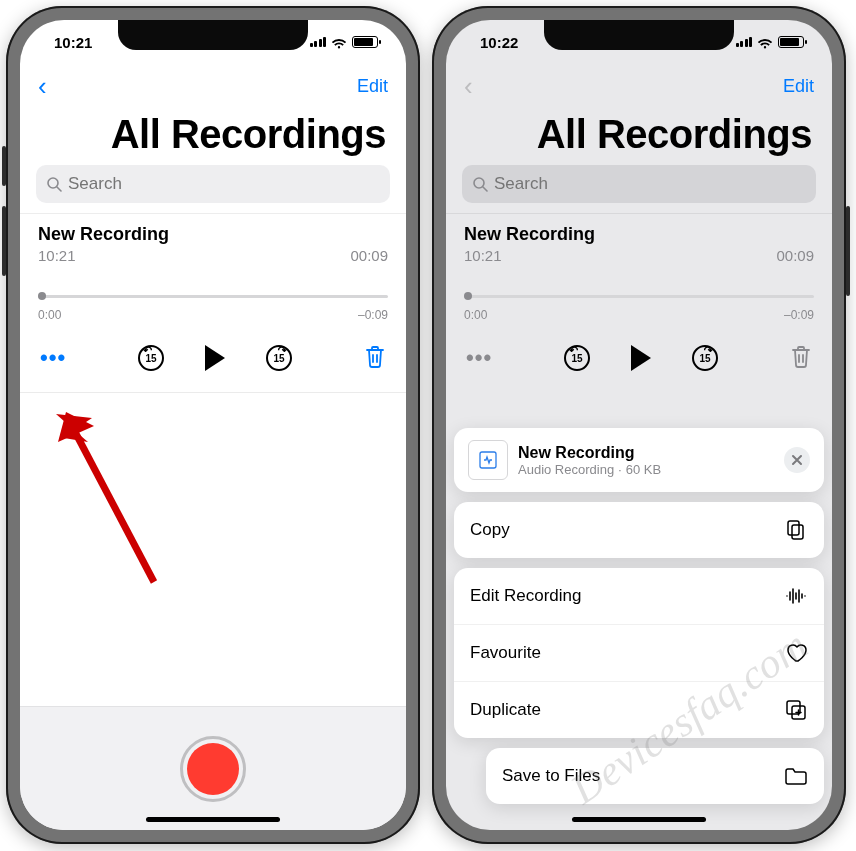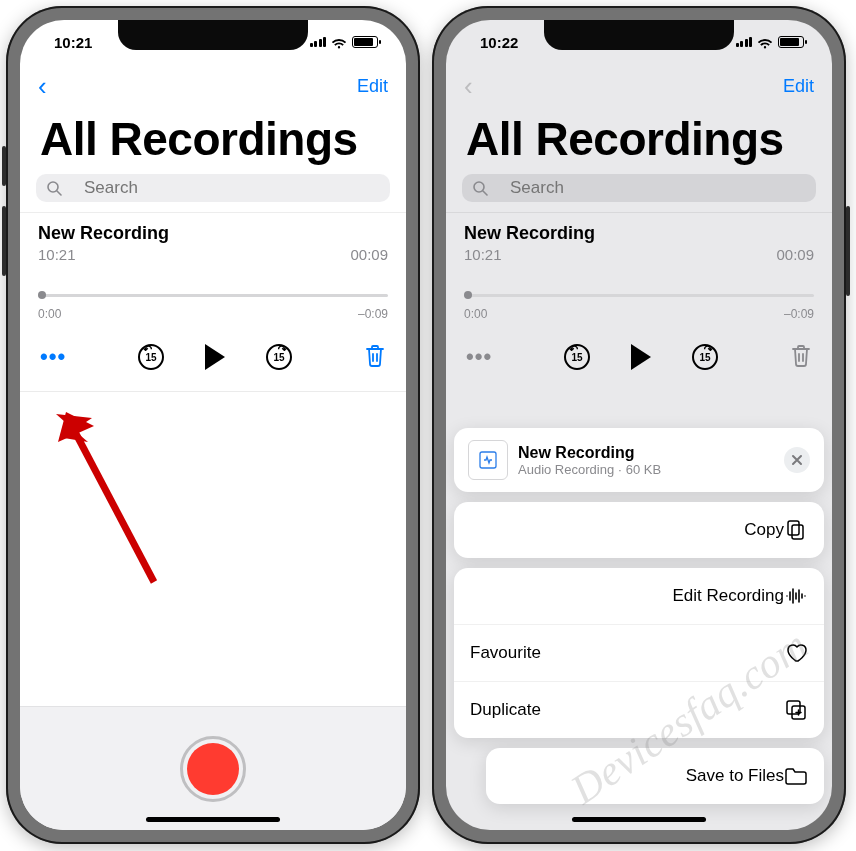--- a/index.html
+++ b/index.html
@@ -76,31 +76,32 @@
 
   .navbar {
     display: flex; justify-content: space-between; align-items: center;
     padding: 6px 18px 6px 12px;
     height: 44px;
   }
   .navbar .back { color: #007aff; font-size: 26px; padding: 0 6px; }
   .navbar .back.dim { color: #bdbdbf; }
   .navbar .edit { color: #007aff; font-size: 18px; }
   .title {
-    font-size: 46px; font-weight: 700;
+    font-size: 40px; font-weight: 700;
     padding: 4px 20px 8px;
     letter-spacing: -0.5px;
+    text-align: right;
   }
   .searchbar {
     margin: 0 16px 10px;
     background: rgba(118,118,128,.12);
     border-radius: 10px;
-    height: 28px;
+    height: 38px;
     display: flex; align-items: center;
-    padding: 0 10px; gap: 22px;
+    padding: 0 10px; gap: 6px;
     color: #8a8a8e;
   }
   .screen.dim .searchbar { background: rgba(118,118,128,.18); }
   .searchbar input {
     border: none; background: transparent; outline: none;
     font-size: 17px; color: #8a8a8e; flex: 1;
   }
   .recording {
     padding: 10px 18px 0;
     border-top: 1px solid rgba(0,0,0,.07);
@@ -163,21 +164,21 @@
     margin-left:auto; width:26px; height:26px; border-radius:50%;
     background:#eceef0; color:#7a7a7d;
     display:flex; align-items:center; justify-content:center; font-size:15px;
   }
   .menu-card { background:#fff; border-radius:14px; overflow:hidden; box-shadow: 0 4px 18px rgba(0,0,0,.12); margin-bottom:10px; }
   .menu-item {
     display:flex; justify-content:space-between; align-items:center;
     padding:16px 16px; font-size:17px;
     border-top:1px solid rgba(0,0,0,.06);
   }
-  .menu-item:first-child { border-top:none;justify-content:flex-end; }
+  .menu-item:first-child { border-top:none; }
   .menu-item .ic { width:24px; height:24px; display:flex; align-items:center; justify-content:center; color:#000; }
   .menu-card.last { margin-bottom: 18px; margin-left: 32px; }
 
   
   .arrow-annot { position:absolute; left:24px; top:392px; z-index:60; pointer-events:none; }
 
   
   .watermark {
     position:absolute; right:30px; bottom:110px;
     transform: rotate(-34deg);

